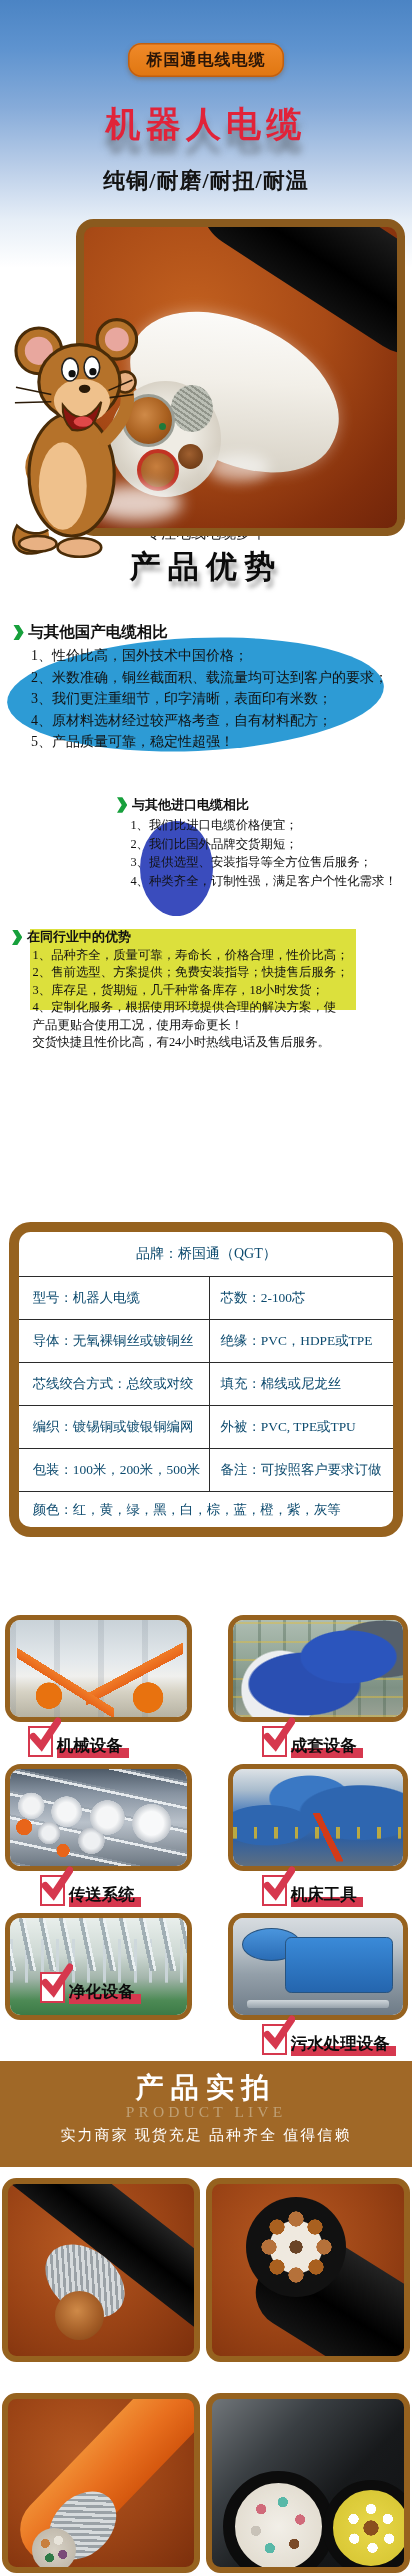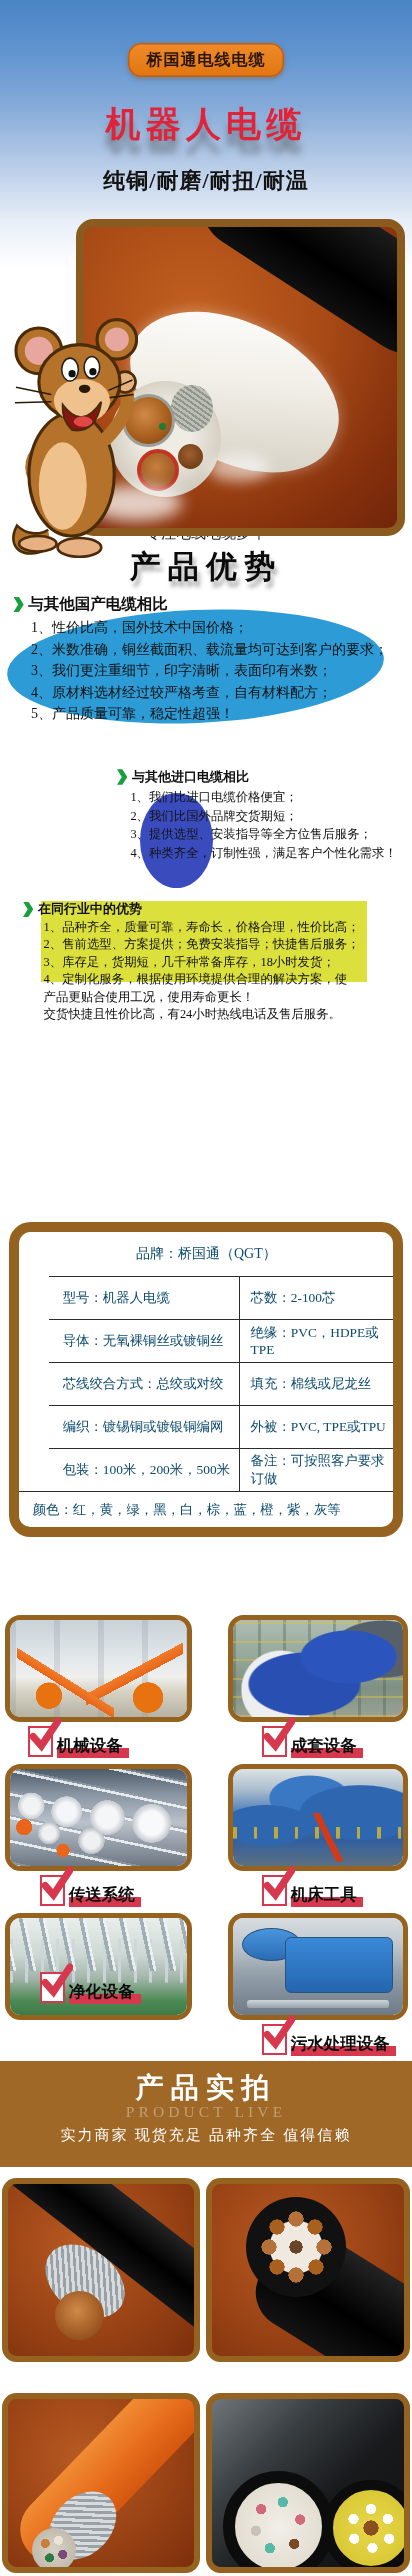--- a/index.html
+++ b/index.html
@@ -49,38 +49,38 @@
     background:rgba(255,255,255,.55);filter:blur(6.2px);}
   .jerry{position:absolute;left:0px;top:303px;width:138px;height:260px;z-index:5;}
 
   
   .tagline1{position:absolute;top:524px;left:0;width:412px;text-align:center;font-size:15px;color:#1a1a1a;}
   .heading-advantage{position:absolute;top:546px;left:0;width:412px;text-align:center;
     font-size:31px;font-weight:700;color:#0b0b0b;letter-spacing:7.2px;
     text-shadow:2.6px 6.2px 4.1px rgba(110,110,110,.6);}
 
   
-  .adv{position:absolute;z-index:1;}
+  .adv{position:absolute;z-index:1;margin-top:28px;}
   .adv-head{display:flex;align-items:center;gap:4.6px;font-weight:600;position:relative;z-index:2;}
   .chev{display:inline-block;width:10.3px;height:15.5px;background:#17a03c;
     clip-path:polygon(0 0,52% 0,100% 50%,52% 100%,0 100%,46% 50%);}
   .adv-item{position:relative;z-index:2;white-space:nowrap;}
   .adv1{left:13.4px;top:594px;width:392px;}
   .adv1 .adv-head{font-size:15.5px;}
   .adv1 .adv-item{height:21.6px;font-size:14px;line-height:21.6px;}
   .adv1 .adv-items{margin:2.1px 0 0 17.5px;}
   .ellipse-blue{position:absolute;left:-6.2px;top:15.5px;width:377px;height:113px;border-radius:50%;
     background:#2d9bd5;transform:rotate(-2.5deg);z-index:1;}
   .adv2{left:117px;top:768px;width:295px;}
   .adv2 .adv-head{font-size:13px;}
   .adv2 .adv-item{height:18.5px;font-size:12.4px;line-height:18.5px;}
   .adv2 .adv-items{margin:2.1px 0 0 13.4px;}
   .ellipse-navy{position:absolute;left:23px;top:25px;width:73px;height:95px;border-radius:50%;
     background:#3a4cbd;z-index:1;}
-  .adv3{left:23px;top:901px;width:378px;}
+  .adv3{left:12px;top:901px;width:378px;}
   .adv3 .adv-head{font-size:13px;height:16.5px;}
   .adv3 .adv-item{height:17.5px;font-size:12.4px;line-height:17.5px;}
   .adv3 .adv-items{margin:1px 0 0 20.6px;}
   .adv3 .adv-extra{margin-left:20.6px;}
   .yellow-bg{position:absolute;left:17.5px;top:0px;width:326px;height:81px;background:#dce03c;z-index:1;}
 
   
   .band{position:absolute;left:0;width:412px;background:#a06827;}
   .band .b-title{position:absolute;left:0;width:100%;text-align:center;color:#fff;font-weight:600;}
   .band .b-en{position:absolute;left:0;width:100%;text-align:center;color:#c09f72;}
@@ -97,21 +97,21 @@
   .band-live .b-title{top:8.2px;font-size:28px;letter-spacing:7.2px;}
   .band-live .b-en{top:42px;font-size:15.5px;letter-spacing:4.1px;color:#bfa075;}
   .band-live .b-tag{top:65px;font-size:15px;letter-spacing:2.1px;}
 
   
   .param-table{position:absolute;left:9.3px;top:1222px;width:394px;box-sizing:border-box;
     border:10.3px solid #96621f;border-radius:21.6px;background:#fff;overflow:hidden;}
   .pt-row{display:flex;align-items:center;font-size:13.4px;color:#0c4a6e;}
   .pt-row + .pt-row{border-top:1.5px solid #2b2b2b;}
   .pt-brand{height:44px;justify-content:center;font-size:14px;}
-  .pt-two{height:42px;margin-left:30px;}
+  .pt-two{height:42px;}
   .pt-colors{height:35px;padding-left:13.4px;}
   .pt-cell{height:100%;display:flex;align-items:center;}
   .pt-cell.left{width:191px;border-right:1.5px solid #2b2b2b;padding-left:13.4px;box-sizing:border-box;}
   .pt-cell.right{flex:1;padding-left:10.3px;}
 
   
   .app-photo{position:absolute;box-sizing:border-box;border:5.7px solid #96621f;border-radius:15.5px;overflow:hidden;}
   .app-photo .scene{position:absolute;left:0;top:0;right:0;bottom:0;}
   .app-cap{position:absolute;display:flex;align-items:flex-end;gap:4.1px;height:33px;}
   .checkbox{position:relative;width:20.6px;height:27px;border:2.6px solid #d6384e;background:#fff;flex:0 0 auto;}

